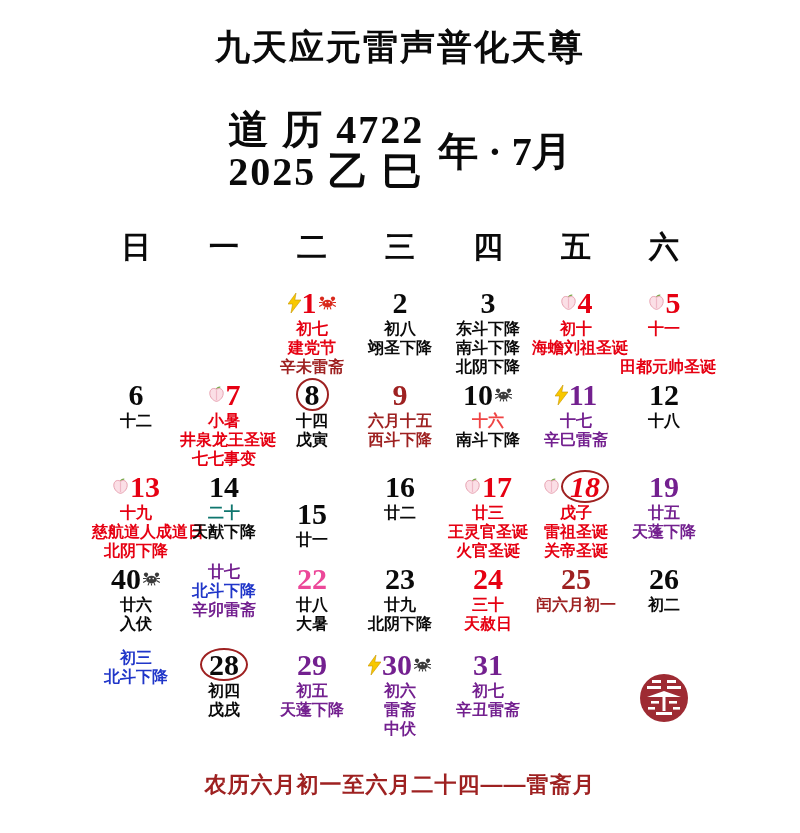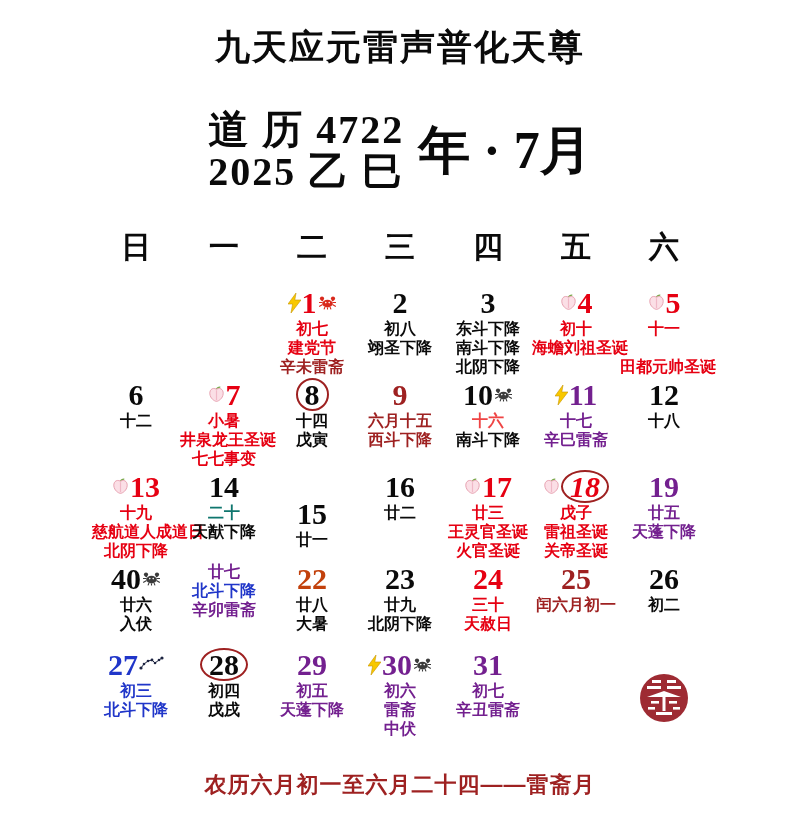--- a/index.html
+++ b/index.html
@@ -11,21 +11,21 @@
   .page{width:800px;}
   .title{
     text-align:center;margin-top:24px;font-size:35px;letter-spacing:2px;
   }
   .subtitle{
     display:flex;justify-content:center;align-items:center;margin-top:38px;
     font-family:"Liberation Serif","DejaVu Serif",serif;
   }
   .subtitle .stack{display:flex;flex-direction:column;line-height:1.05;}
   .subtitle .s-line{font-size:40px;letter-spacing:2px;}
-  .subtitle .s-right{font-size:52px;margin-left:14px;}
+  .subtitle .s-right{font-size:40px;margin-left:14px;}
   .weekday-row,.calendar-grid{
     display:grid;grid-template-columns:repeat(7,88px);justify-content:center;
   }
   .weekday-row{margin-top:34px;}
   .wd{text-align:center;font-size:30px;}
   .calendar-grid{margin-top:16px;}
   .cell{min-height:84px;text-align:center;padding-top:2px;}
   .daynum{
     font-family:"Liberation Serif","DejaVu Serif",serif;
     font-size:30px;line-height:33px;
@@ -298,21 +298,21 @@
         <div class="line" style="color: rgb(10, 10, 10);">廿六</div>
         <div class="line" style="color: rgb(10, 10, 10);">入伏</div>
       </div>
       <div class="cell">
         <div class="line" style="color: rgb(115, 32, 143);">廿七</div>
         <div class="line" style="color: rgb(32, 54, 201);">北斗下降</div>
         <div class="line" style="color: rgb(115, 32, 143);">辛卯雷斋</div>
       </div>
       <div class="cell">
         <div class="daynum">
-          <span class="num" style="color: #c2410c;">22</span>
+          <span class="num" style="color: #ec4899;">22</span>
         </div>
         <div class="line" style="color: rgb(10, 10, 10);">廿八</div>
         <div class="line" style="color: rgb(10, 10, 10);">大暑</div>
       </div>
       <div class="cell">
         <div class="daynum">
           <span class="num" style="color: rgb(10, 10, 10);">23</span>
         </div>
         <div class="line" style="color: rgb(10, 10, 10);">廿九</div>
         <div class="line" style="color: rgb(10, 10, 10);">北阴下降</div>
@@ -330,35 +330,20 @@
         </div>
         <div class="line" style="color: rgb(158, 33, 33);">闰六月初一</div>
       </div>
       <div class="cell">
         <div class="daynum">
           <span class="num" style="color: rgb(10, 10, 10);">26</span>
         </div>
         <div class="line" style="color: rgb(10, 10, 10);">初二</div>
       </div>
       <div class="cell">
-        <div class="daynum">
-          <span class="num" style="color: rgb(32, 54, 201);">27</span>
-          <span class="icn">
-            <svg width="25" height="17" viewBox="0 0 25 17">
-              <polyline points="2,12 5,8 9,5 13,4 16,7 20,4 23,2" fill="none" stroke="#1c2340" stroke-width="1"></polyline>
-              <circle cx="2" cy="12" r="1.6" fill="#1c2340"></circle>
-              <circle cx="5" cy="8" r="1.3" fill="#1c2340"></circle>
-              <circle cx="9" cy="5" r="1.3" fill="#1c2340"></circle>
-              <circle cx="13" cy="4" r="1.4" fill="#1c2340"></circle>
-              <circle cx="16" cy="7" r="1.3" fill="#1c2340"></circle>
-              <circle cx="20" cy="4" r="1.3" fill="#1c2340"></circle>
-              <circle cx="23" cy="2" r="1.6" fill="#1c2340"></circle>
-            </svg>
-          </span>
-        </div>
         <div class="line" style="color: rgb(32, 54, 201);">初三</div>
         <div class="line" style="color: rgb(32, 54, 201);">北斗下降</div>
       </div>
       <div class="cell">
         <div class="daynum">
           <span class="num circled" style="color: rgb(10, 10, 10);">28</span>
         </div>
         <div class="line" style="color: rgb(10, 10, 10);">初四</div>
         <div class="line" style="color: rgb(10, 10, 10);">戊戌</div>
       </div>

